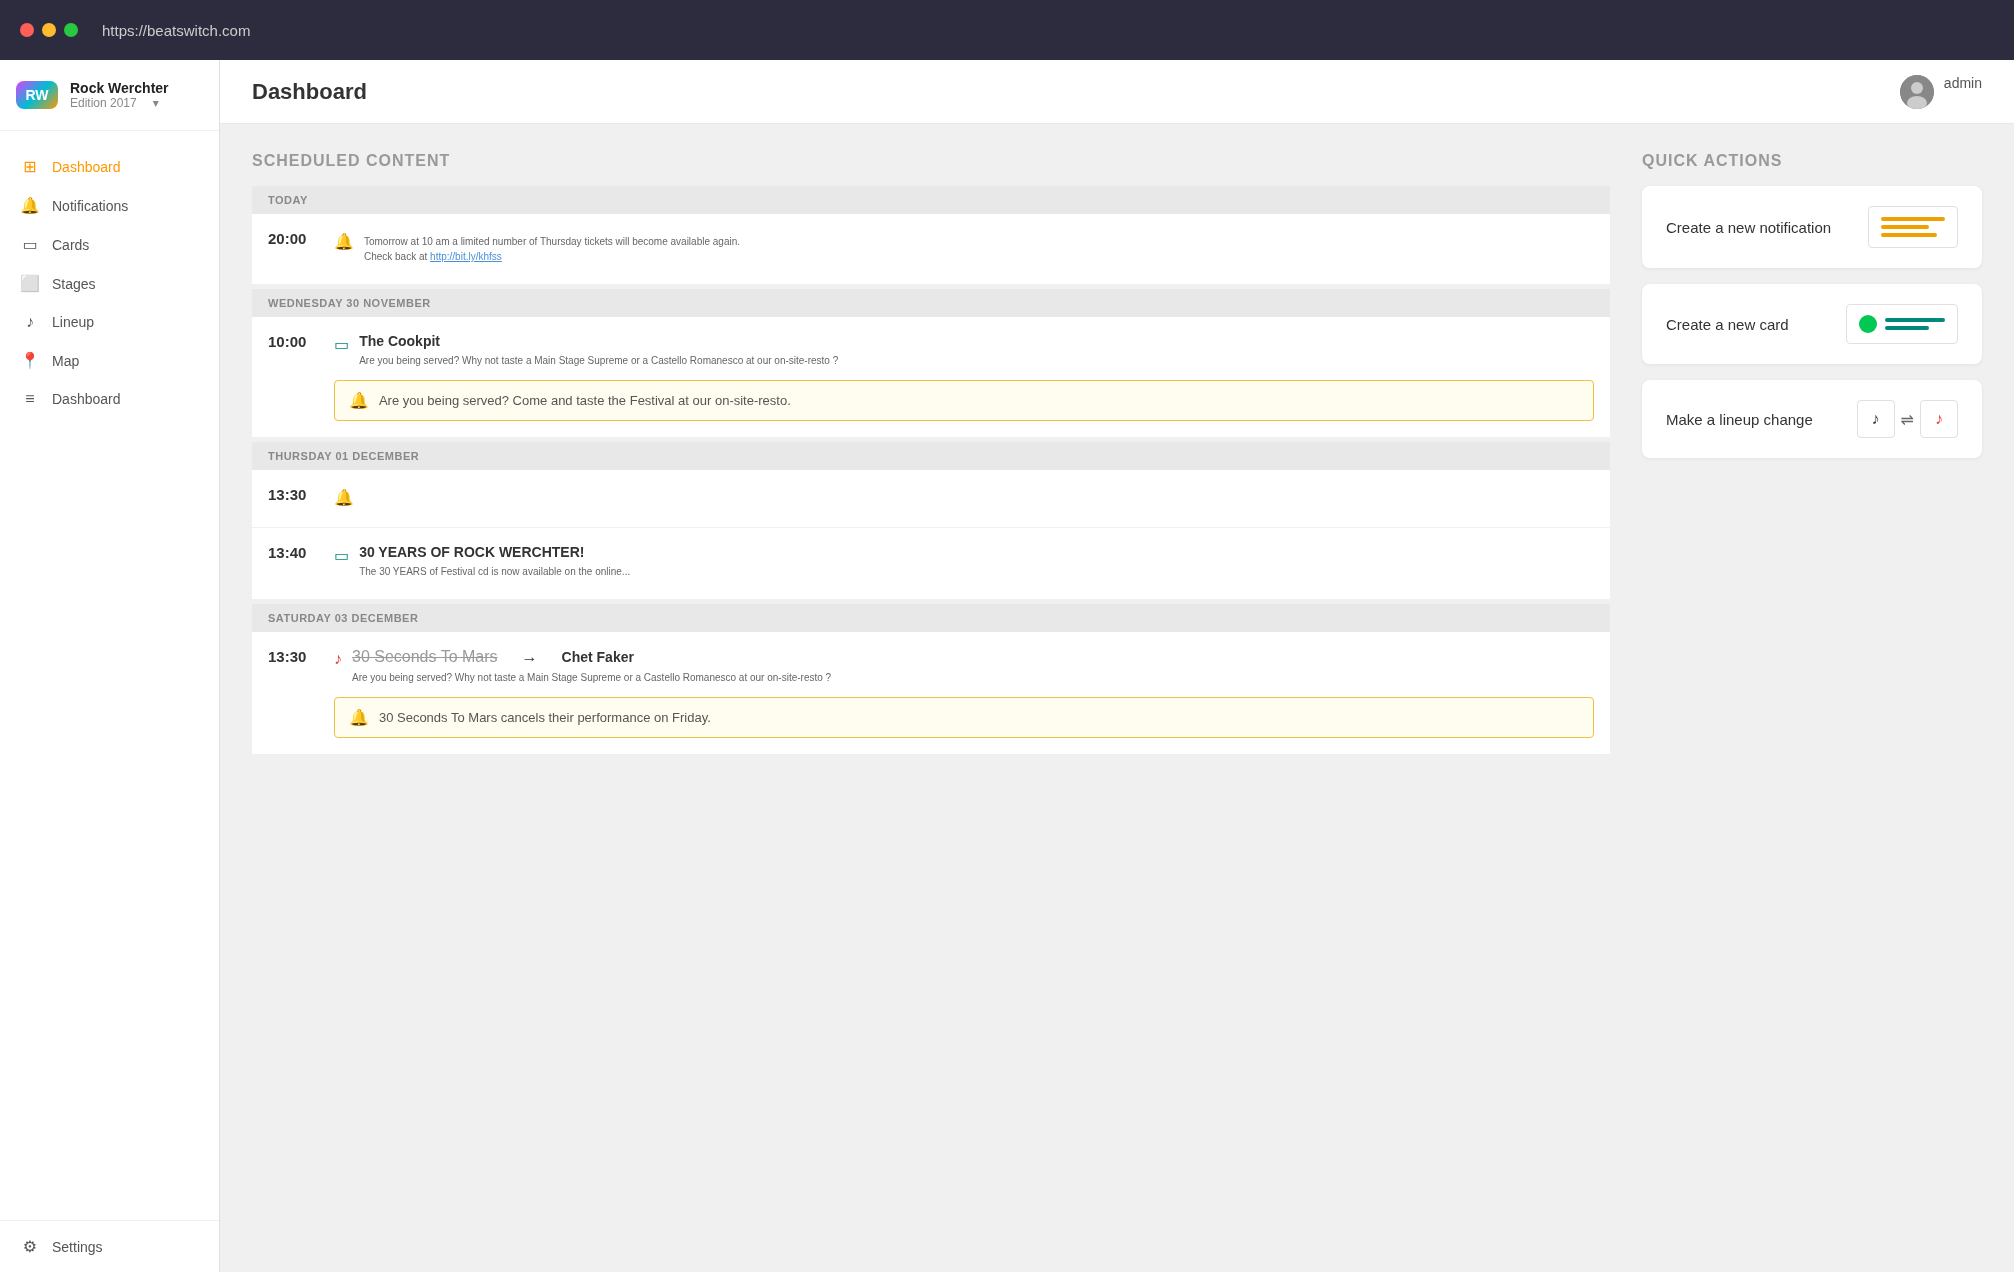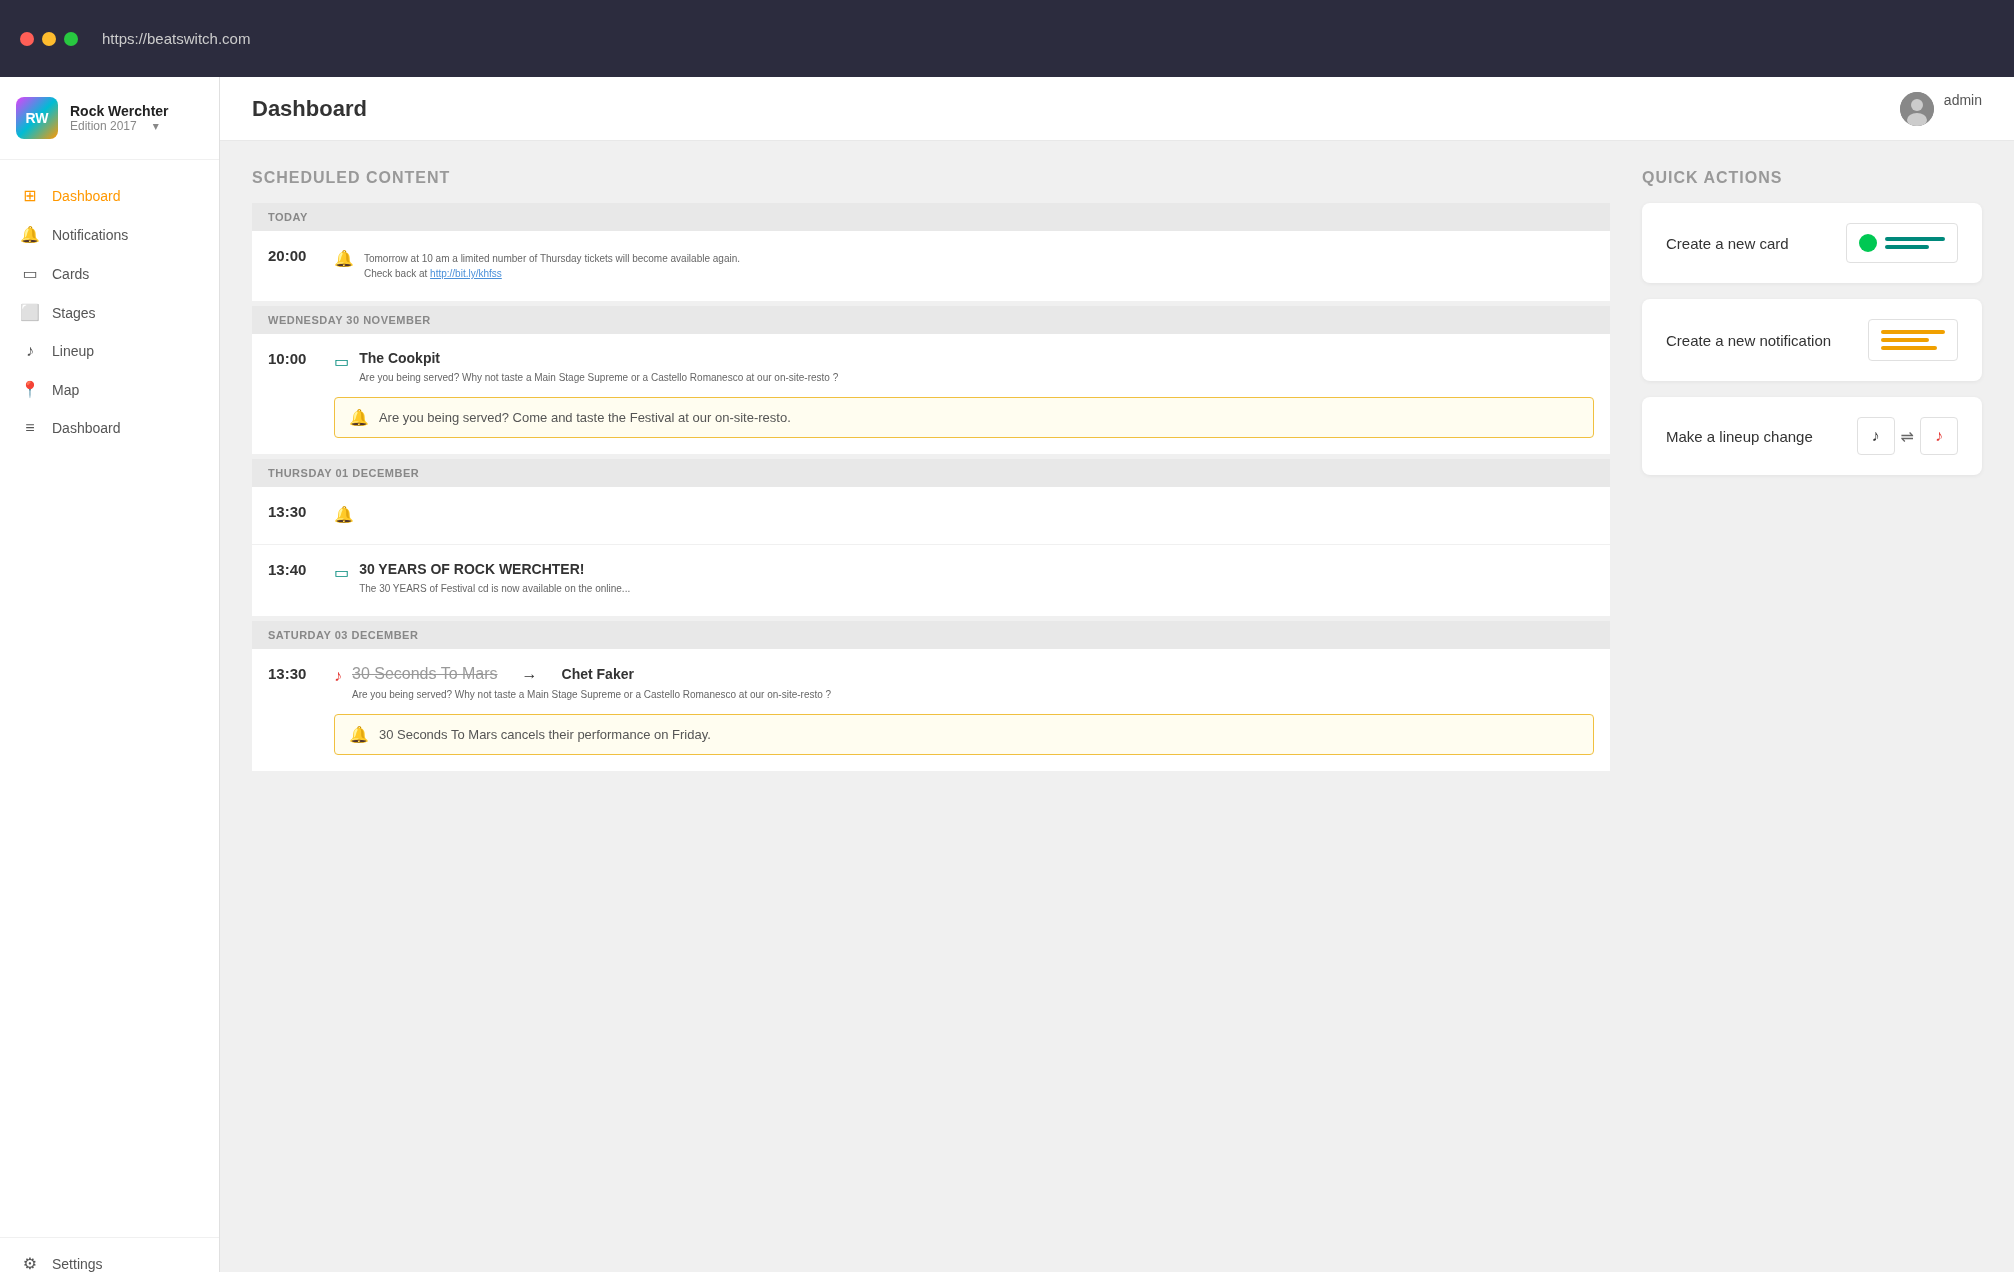--- a/index.html
+++ b/index.html
@@ -1,21 +1,21 @@
 <!DOCTYPE html>
 <html><head>
   <meta charset="utf-8">
   <style>
     * { box-sizing: border-box; margin: 0; padding: 0; }
     body { font-family: -apple-system, BlinkMacSystemFont, 'Segoe UI', sans-serif; background: #1a1a2e; height: 100vh; overflow: hidden; }
 
     
     .titlebar {
       background: #2c2c3e;
-      height: 77px;
+      height: 60px;
       display: flex;
       align-items: center;
       padding: 0 20px;
       gap: 16px;
     }
     .traffic-lights { display: flex; gap: 8px; align-items: center; }
     .tl { width: 14px; height: 14px; border-radius: 50%; }
     .tl-red { background: #ff5f57; }
     .tl-yellow { background: #febc2e; }
     .tl-green { background: #28c840; }
@@ -34,21 +34,21 @@
       flex-shrink: 0;
     }
     .brand {
       padding: 20px 16px;
       display: flex;
       align-items: center;
       gap: 12px;
       border-bottom: 1px solid #f0f0f0;
     }
     .brand-logo {
-      width: 42px; height: 42px; border-radius: 8px;
+      width: 42px; height: 28px; border-radius: 8px;
       background: linear-gradient(135deg, #e040fb, #00bcd4, #ff9800);
       display: flex; align-items: center; justify-content: center;
       color: #fff; font-weight: bold; font-size: 14px;
     }
     .brand-info { display: flex; flex-direction: column; }
     .brand-name { font-weight: 700; font-size: 14px; color: #222; }
     .brand-edition { font-size: 12px; color: #888; display: flex; align-items: center; gap: 16px; }
 
     .nav { flex: 1; padding: 16px 0; }
     .nav-item {
@@ -361,40 +361,40 @@
             </div>
           </div>
         </div>
 
       </div>
 
       <div class="quick-actions">
         <div class="section-label">QUICK ACTIONS</div>
 
         <div class="qa-card">
+          <span class="qa-label">Create a new notification</span>
+          <div class="notif-preview">
+            <div class="line-orange lo1"></div>
+            <div class="line-orange lo2"></div>
+            <div class="line-orange lo3"></div>
+          </div>
+        </div>
+
+        <div class="qa-card">
           <span class="qa-label">Create a new card</span>
           <div class="card-preview">
             <div class="dot-green"></div>
             <div class="lines-preview">
               <div class="line-thick line-l1"></div>
               <div class="line-thick line-l2"></div>
             </div>
           </div>
         </div>
 
         <div class="qa-card">
-          <span class="qa-label">Create a new notification</span>
-          <div class="notif-preview">
-            <div class="line-orange lo1"></div>
-            <div class="line-orange lo2"></div>
-            <div class="line-orange lo3"></div>
-          </div>
-        </div>
-
-        <div class="qa-card">
           <span class="qa-label">Make a lineup change</span>
           <div class="lineup-preview">
             <div class="lp-box">
               <span class="music-dark">♪</span>
             </div>
             <span class="lp-arrow">⇌</span>
             <div class="lp-box">
               <span class="music-red">♪</span>
             </div>
           </div>

